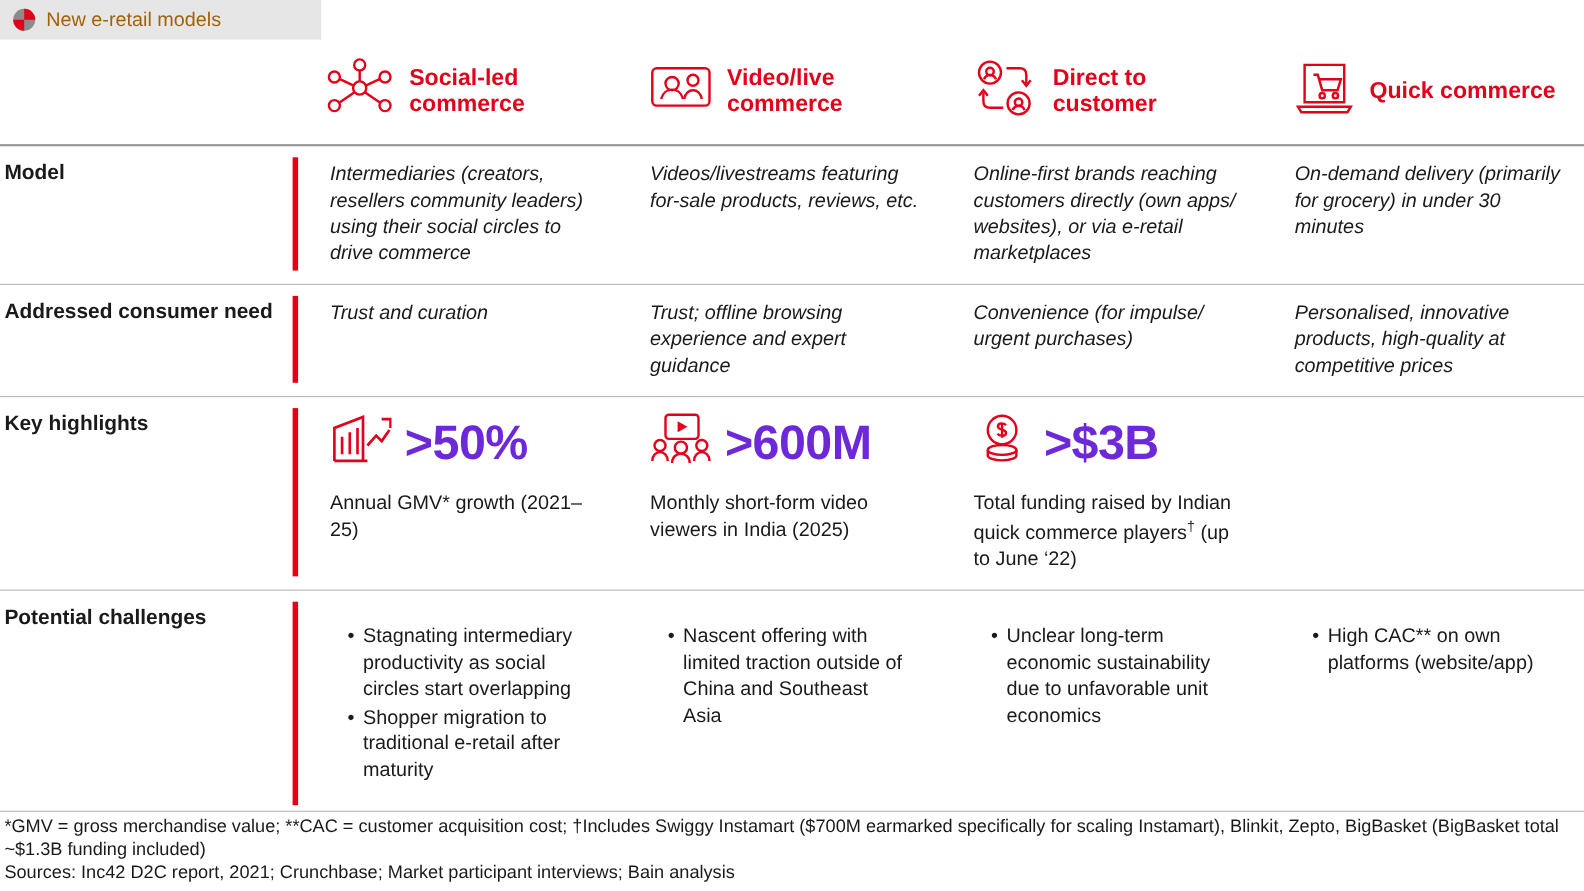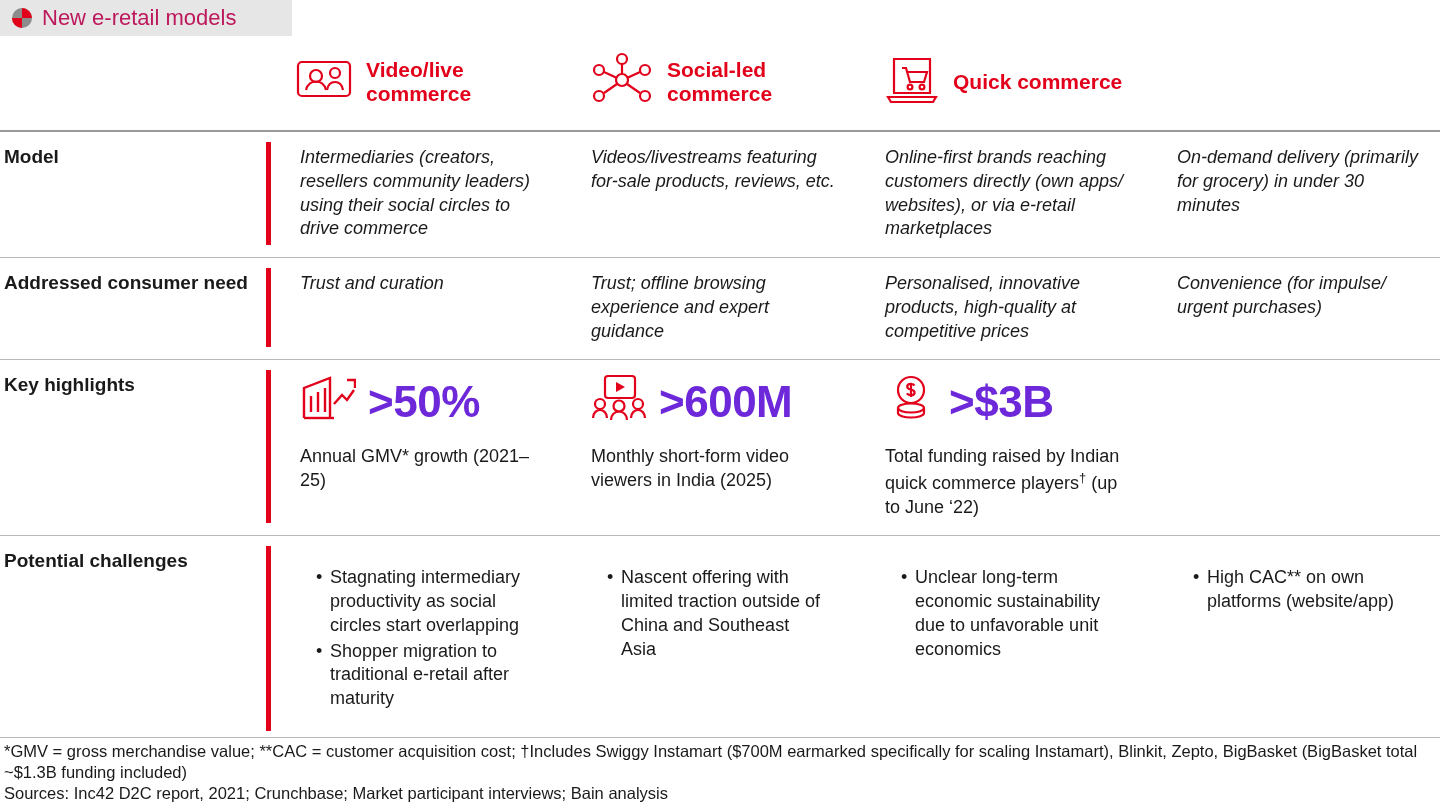--- a/index.html
+++ b/index.html
@@ -41,22 +41,22 @@
   }
   .pac-logo::before {
     content: "";
     position: absolute;
     left: 0px; top: 10px;
     width: 10px; height: 10px;
     background: #e2001a;
     border-bottom-left-radius: 10px;
   }
   .title-text {
-    font-size: 22px;
-    color: #be185d;
+    font-size: 18px;
+    color: #a16207;
     white-space: nowrap;
   }
 
   
   .sheet {
     position: absolute;
     left: 0; top: 36px;
     width: 1440px;
   }
 
@@ -176,49 +176,66 @@
 
 <div class="titlebar">
   <div class="pac-logo"></div>
   <div class="title-text">New e-retail models</div>
 </div>
 
 <div class="sheet">
 
   <div class="grid">
     <div class="hdr-spacer"></div>
-
-    <div class="colhead">
-      <span class="ico">
-        <svg width="56" height="52" viewBox="0 0 56 52" fill="none" stroke="#e2001a" stroke-width="2.2">
-          <rect x="2" y="8" width="52" height="34" rx="4"></rect>
-          <circle cx="20" cy="22" r="6"></circle>
-          <path d="M10 36c1.5-6 6-8.5 10-8.5s8.5 2.5 10 8.5"></path>
-          <circle cx="39" cy="19" r="5"></circle>
-          <path d="M31 36c1-5.5 4.5-8 8-8s7 2.5 8 8"></path>
-        </svg>
-      </span>
-      <span class="lbl">Video/live commerce</span>
-    </div>
 
     <div class="colhead">
       <span class="ico">
         <svg width="62" height="56" viewBox="0 0 62 56" fill="none" stroke="#e2001a" stroke-width="2.2">
           <circle cx="31" cy="28" r="6"></circle>
           <circle cx="31" cy="7" r="5"></circle>
           <circle cx="8" cy="18" r="5"></circle>
           <circle cx="8" cy="44" r="5"></circle>
           <circle cx="54" cy="18" r="5"></circle>
           <circle cx="54" cy="44" r="5"></circle>
           <path d="M31 22V12M26 26L13 20M26 32L13 41M36 26L49 20M36 32L49 41"></path>
         </svg>
       </span>
       <span class="lbl">Social-led commerce</span>
     </div>
 
+    <div class="colhead">
+      <span class="ico">
+        <svg width="56" height="52" viewBox="0 0 56 52" fill="none" stroke="#e2001a" stroke-width="2.2">
+          <rect x="2" y="8" width="52" height="34" rx="4"></rect>
+          <circle cx="20" cy="22" r="6"></circle>
+          <path d="M10 36c1.5-6 6-8.5 10-8.5s8.5 2.5 10 8.5"></path>
+          <circle cx="39" cy="19" r="5"></circle>
+          <path d="M31 36c1-5.5 4.5-8 8-8s7 2.5 8 8"></path>
+        </svg>
+      </span>
+      <span class="lbl">Video/live commerce</span>
+    </div>
+
+    <div class="colhead">
+      <span class="ico">
+        <svg width="58" height="56" viewBox="0 0 58 56" fill="none" stroke="#e2001a" stroke-width="2.2">
+          <circle cx="15" cy="14" r="10"></circle>
+          <circle cx="15" cy="13" r="3.4"></circle>
+          <path d="M9.5 20c1.2-2.6 3.2-3.8 5.5-3.8s4.3 1.2 5.5 3.8"></path>
+          <circle cx="41" cy="42" r="10"></circle>
+          <circle cx="41" cy="41" r="3.4"></circle>
+          <path d="M35.5 48c1.2-2.6 3.2-3.8 5.5-3.8s4.3 1.2 5.5 3.8"></path>
+          <path d="M30 10h12c4 0 6 2.5 6 6v8"></path>
+          <path d="M44 21l4 5 4-5"></path>
+          <path d="M27 46H15c-4 0-6-2.5-6-6v-8"></path>
+          <path d="M13 35l-4-5-4 5"></path>
+        </svg>
+      </span>
+      <span class="lbl">Direct to customer</span>
+    </div>
 
     <div class="colhead">
       <span class="ico">
         <svg width="54" height="54" viewBox="0 0 54 54" fill="none" stroke="#e2001a" stroke-width="2.2">
           <path d="M9 6h36v34H9z"></path>
           <path d="M3 44h48l-3 5H6z"></path>
           <path d="M17 15h4l4 14h14l3-10H23"></path>
           <circle cx="25" cy="34" r="2.4"></circle>
           <circle cx="37" cy="34" r="2.4"></circle>
         </svg>
@@ -249,24 +266,24 @@
 
   <div class="grid">
     <div class="rowlabel">Addressed consumer need</div>
     <div class="cell first">
         <p>Trust and curation</p>
       </div>
     <div class="cell">
         <p>Trust; offline browsing experience and expert guidance</p>
       </div>
     <div class="cell">
+        <p>Convenience (for impulse/ urgent purchases)</p>
+      </div>
+    <div class="cell">
         <p>Personalised, innovative products, high-quality at competitive prices</p>
-      </div>
-    <div class="cell">
-        <p>Convenience (for impulse/ urgent purchases)</p>
       </div>
   </div>
 
   <div class="hrule"></div>
 
   <div class="grid">
     <div class="rowlabel">Key highlights</div>
 
     <div class="cell first">
       <div class="kh-top">

